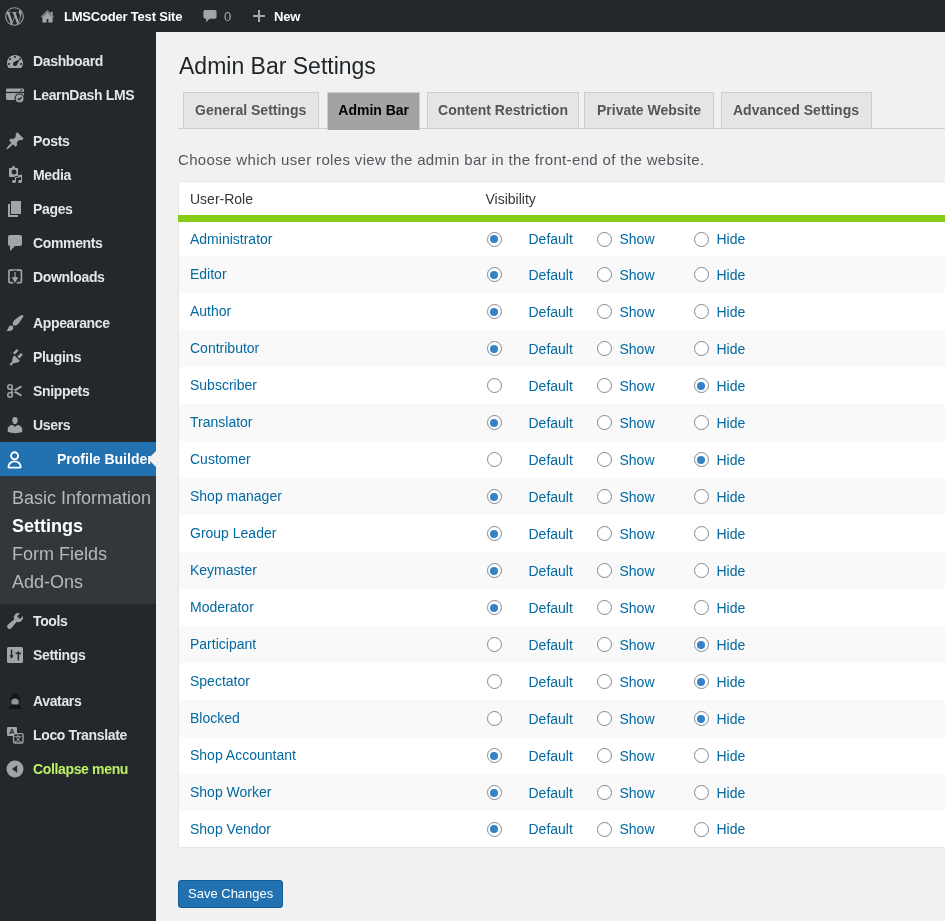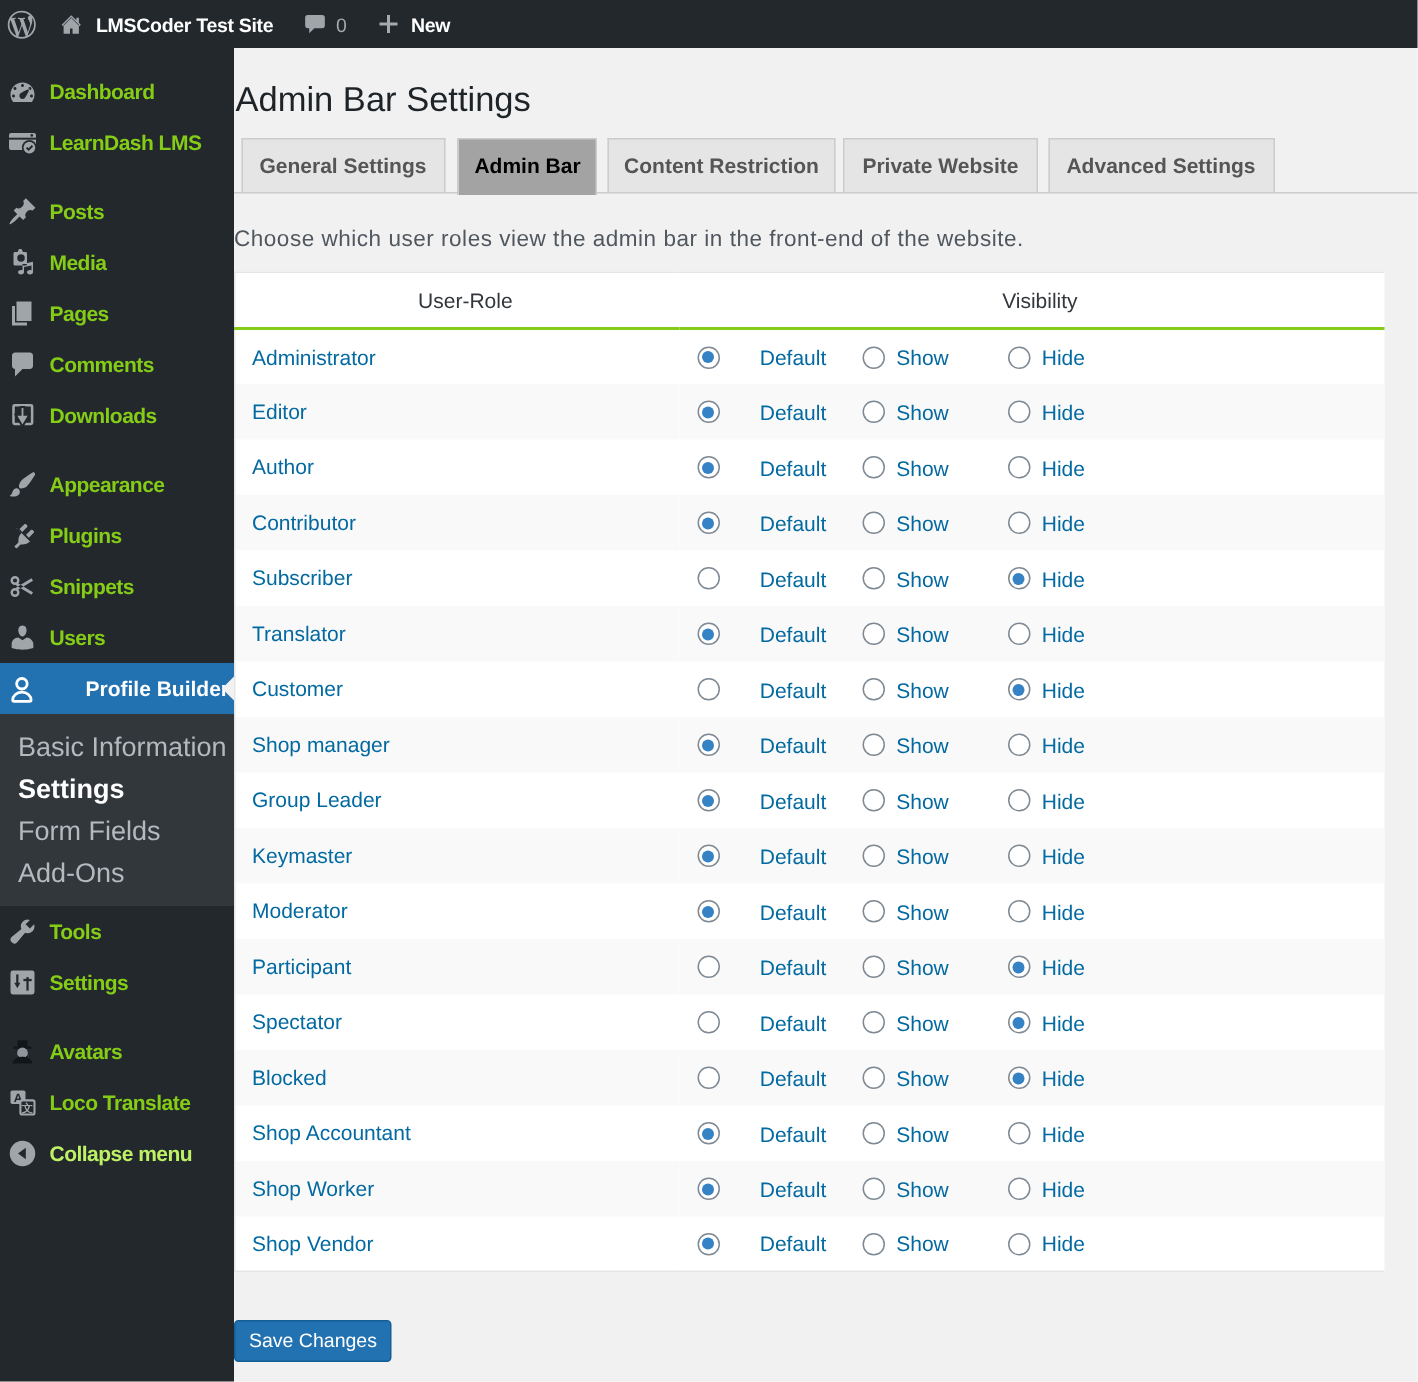--- a/index.html
+++ b/index.html
@@ -2,48 +2,48 @@
 <html><head>
 <meta charset="utf-8">
 <style>
 * { margin:0; padding:0; box-sizing:border-box; }
 html,body { width:945px; height:921px; overflow:hidden; background:#f1f1f1;
   font-family:"Liberation Sans", sans-serif; }
 #adminbar { position:absolute; left:0; top:0; width:945px; height:32px; background:#23282d; z-index:50; }
 #adminbar .ab-item { position:absolute; top:0; height:32px; display:flex; align-items:center; color:#fff; font-size:13px; font-weight:700; letter-spacing:-0.2px; }
 #adminbar svg { display:block; }
 #sidebar { position:absolute; left:0; top:32px; width:156px; height:889px; background:#23282d; }
-#sidebar .mi { height:34px; display:flex; align-items:center; color:#84cc16; font-size:14px; font-weight:700; }
+#sidebar .mi { height:34px; display:flex; align-items:center; color:#e5e5e5; font-size:14px; font-weight:700; }
 #sidebar .mi .ico { width:20px; height:20px; margin-left:5px; flex:none; }
 #sidebar .mi .lbl { margin-left:8px; white-space:nowrap; letter-spacing:-0.35px; }
 #sidebar .sep { height:12px; }
 #sidebar .pad { height:12px; }
 #sidebar .mi.cur { background:#2271b1; color:#fff; position:relative;gap:24px; }
 #sidebar .mi.cur .lbl { letter-spacing:0; }
 #sidebar .mi.cur:after { content:""; position:absolute; right:0; top:50%; margin-top:-8px;
   border:8px solid transparent; border-right-color:#f1f1f1; }
 #sidebar .submenu { background:#32373c; padding:8px 0; }
 #sidebar .submenu .smi { height:28px; line-height:28px; padding-left:12px; font-size:18px; color:#b4b9be; font-weight:400;}
 #sidebar .submenu .smi.on { color:#fff; font-weight:700; }
 #sidebar .mi.dim { color:#bef264; }
-#content { position:absolute; left:156px; top:32px; width:789px; height:655px; }
+#content { position:absolute; left:156px; top:32px; width:789px; height:655px; padding-left:22px; }
 h1 { font-size:23px; font-weight:400; color:#1d2327; line-height:29px; margin-top:20px; margin-left:1px; }
 .tabwrap { margin-top:11px; border-bottom:1px solid #ccc; padding-left:5px; height:37px; position:relative; }
 .nav-tab { display:inline-block; vertical-align:top; height:36px; line-height:35px; border:1px solid #ccc; border-bottom:none;
   background:#e5e5e5; color:#555; font-size:14px; font-weight:700; }
 .nav-tab:nth-child(1) { padding:0 12px 0 11px; margin-right:8px; }
 .nav-tab:nth-child(2) { padding:0 10px; margin-right:7px; }
 .nav-tab:nth-child(3) { padding:0 10px; margin-right:5px; }
 .nav-tab:nth-child(4) { padding:0 12px; margin-right:7px; }
 .nav-tab:nth-child(5) { padding:0 12px 0 11px; }
 .nav-tab.active { background:#a3a3a3; color:#000; height:38px; line-height:35px; }
 .desc { margin-top:22px; font-size:15px; letter-spacing:0.35px; color:#50575e; }
 table { border-collapse:collapse; width:767px; margin-top:13px; background:#fff;
   border:1px solid #e5e5e5; border-right:none; table-layout:fixed; }
-th { height:37px; text-align:center; font-weight:400; font-size:14px; color:#32373c; padding-left:11px; border-bottom:2px solid #84cc16; }
+th { height:37px; text-align:left; font-weight:400; font-size:14px; color:#32373c; padding-left:11px; border-bottom:7px solid #84cc16; }
 td { height:37px; font-size:14px; color:#0369a1; padding-left:12px; }
 td.c1 { padding-left:11px; }
 tr.alt td { background:#f9f9f9; }
 .c1 { width:296px; }
 .grp { display:inline-flex; align-items:center; vertical-align:middle; }
 .rad { width:15px; height:15px; border:1px solid #7e8993; border-radius:50%; background:#fff; flex:none; position:relative; }
 .rad.on:after { content:""; position:absolute; left:2.5px; top:2.5px; width:8px; height:8px; border-radius:50%; background:#3582c4; }
 .grp .t { margin-left:27px; }
 .g2 .t, .grp:last-child .t { margin-left:8px; }
 .g1 { width:110px; }

